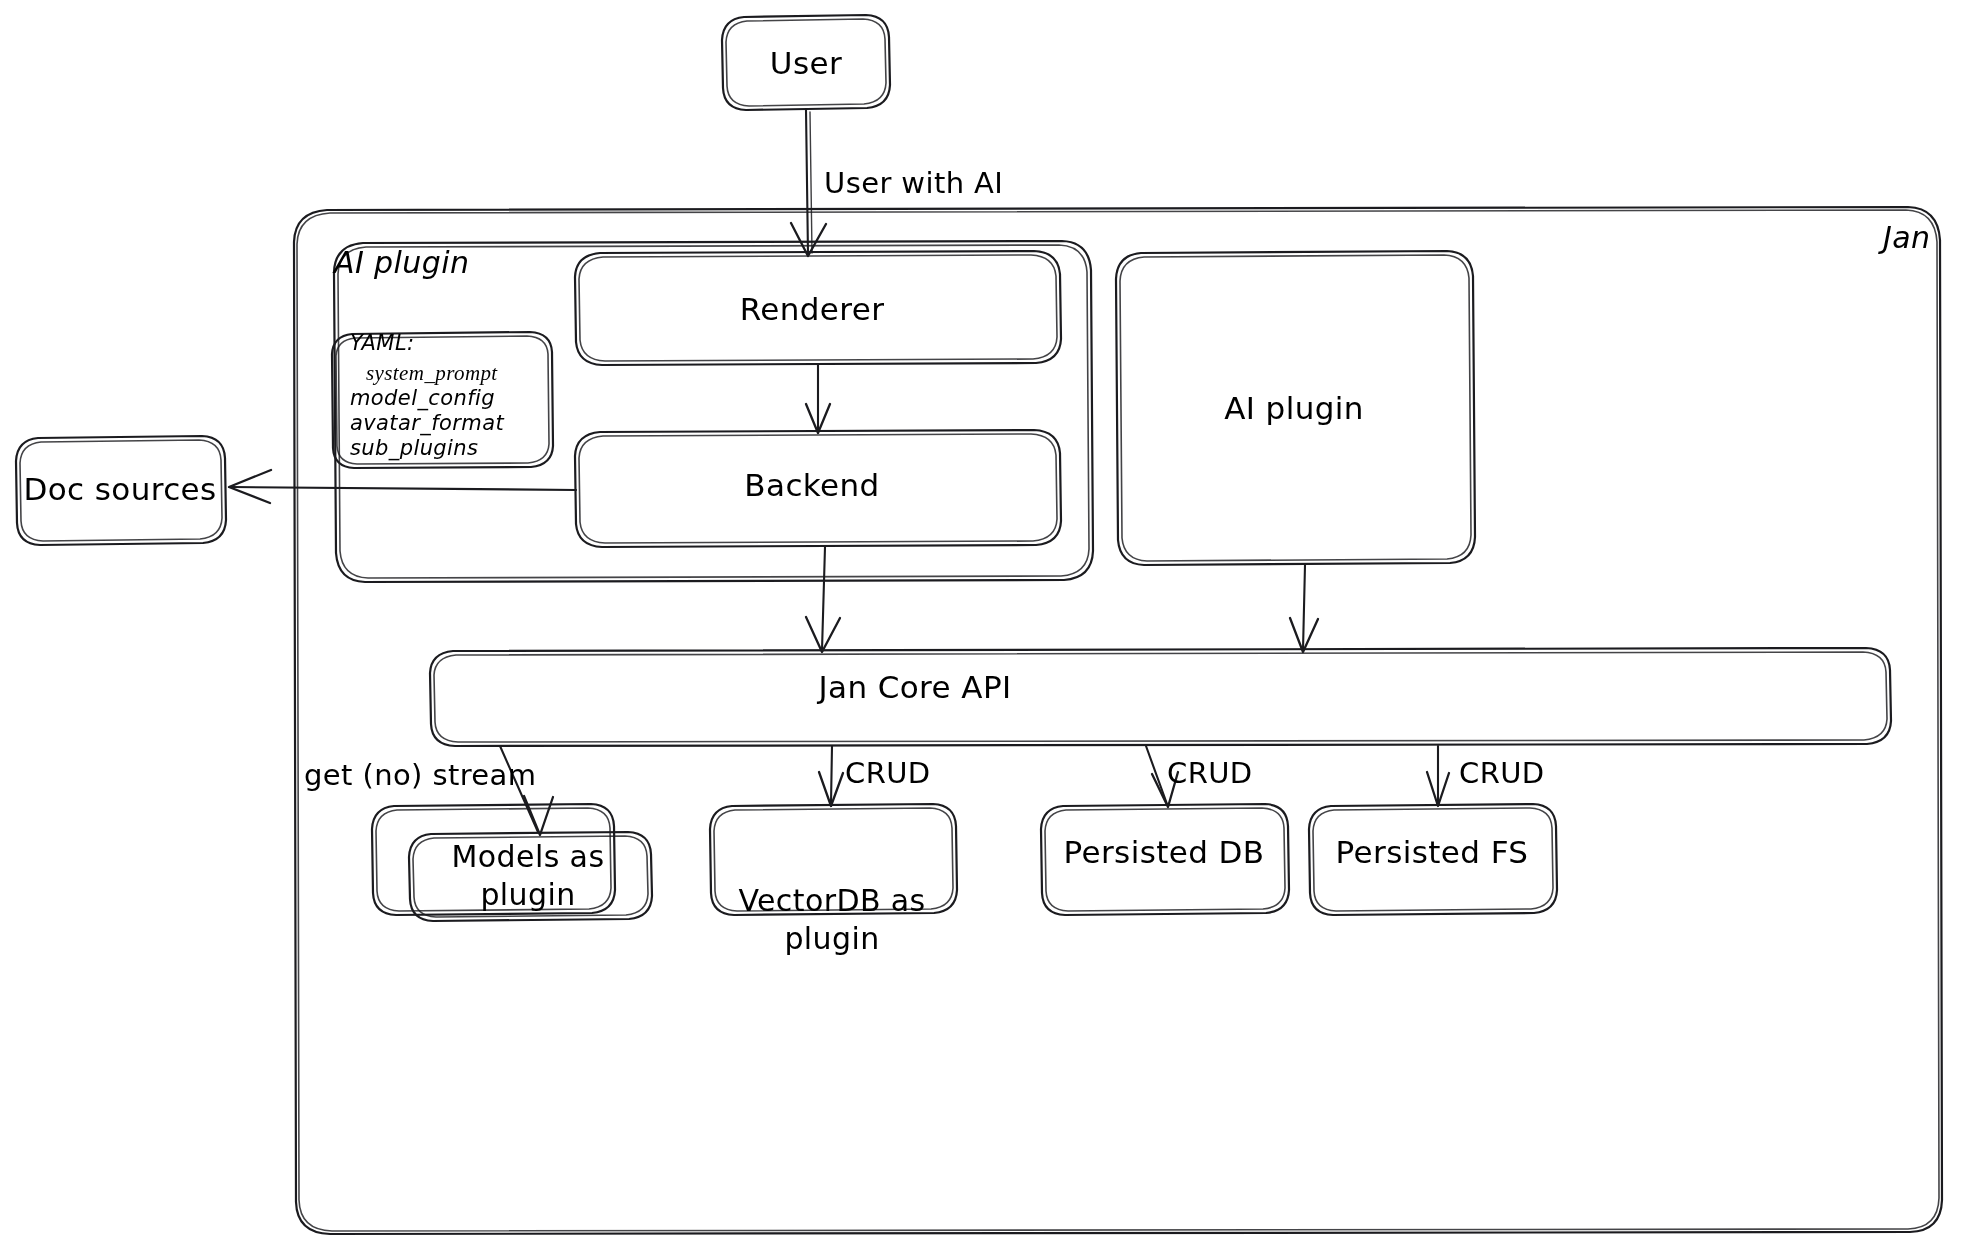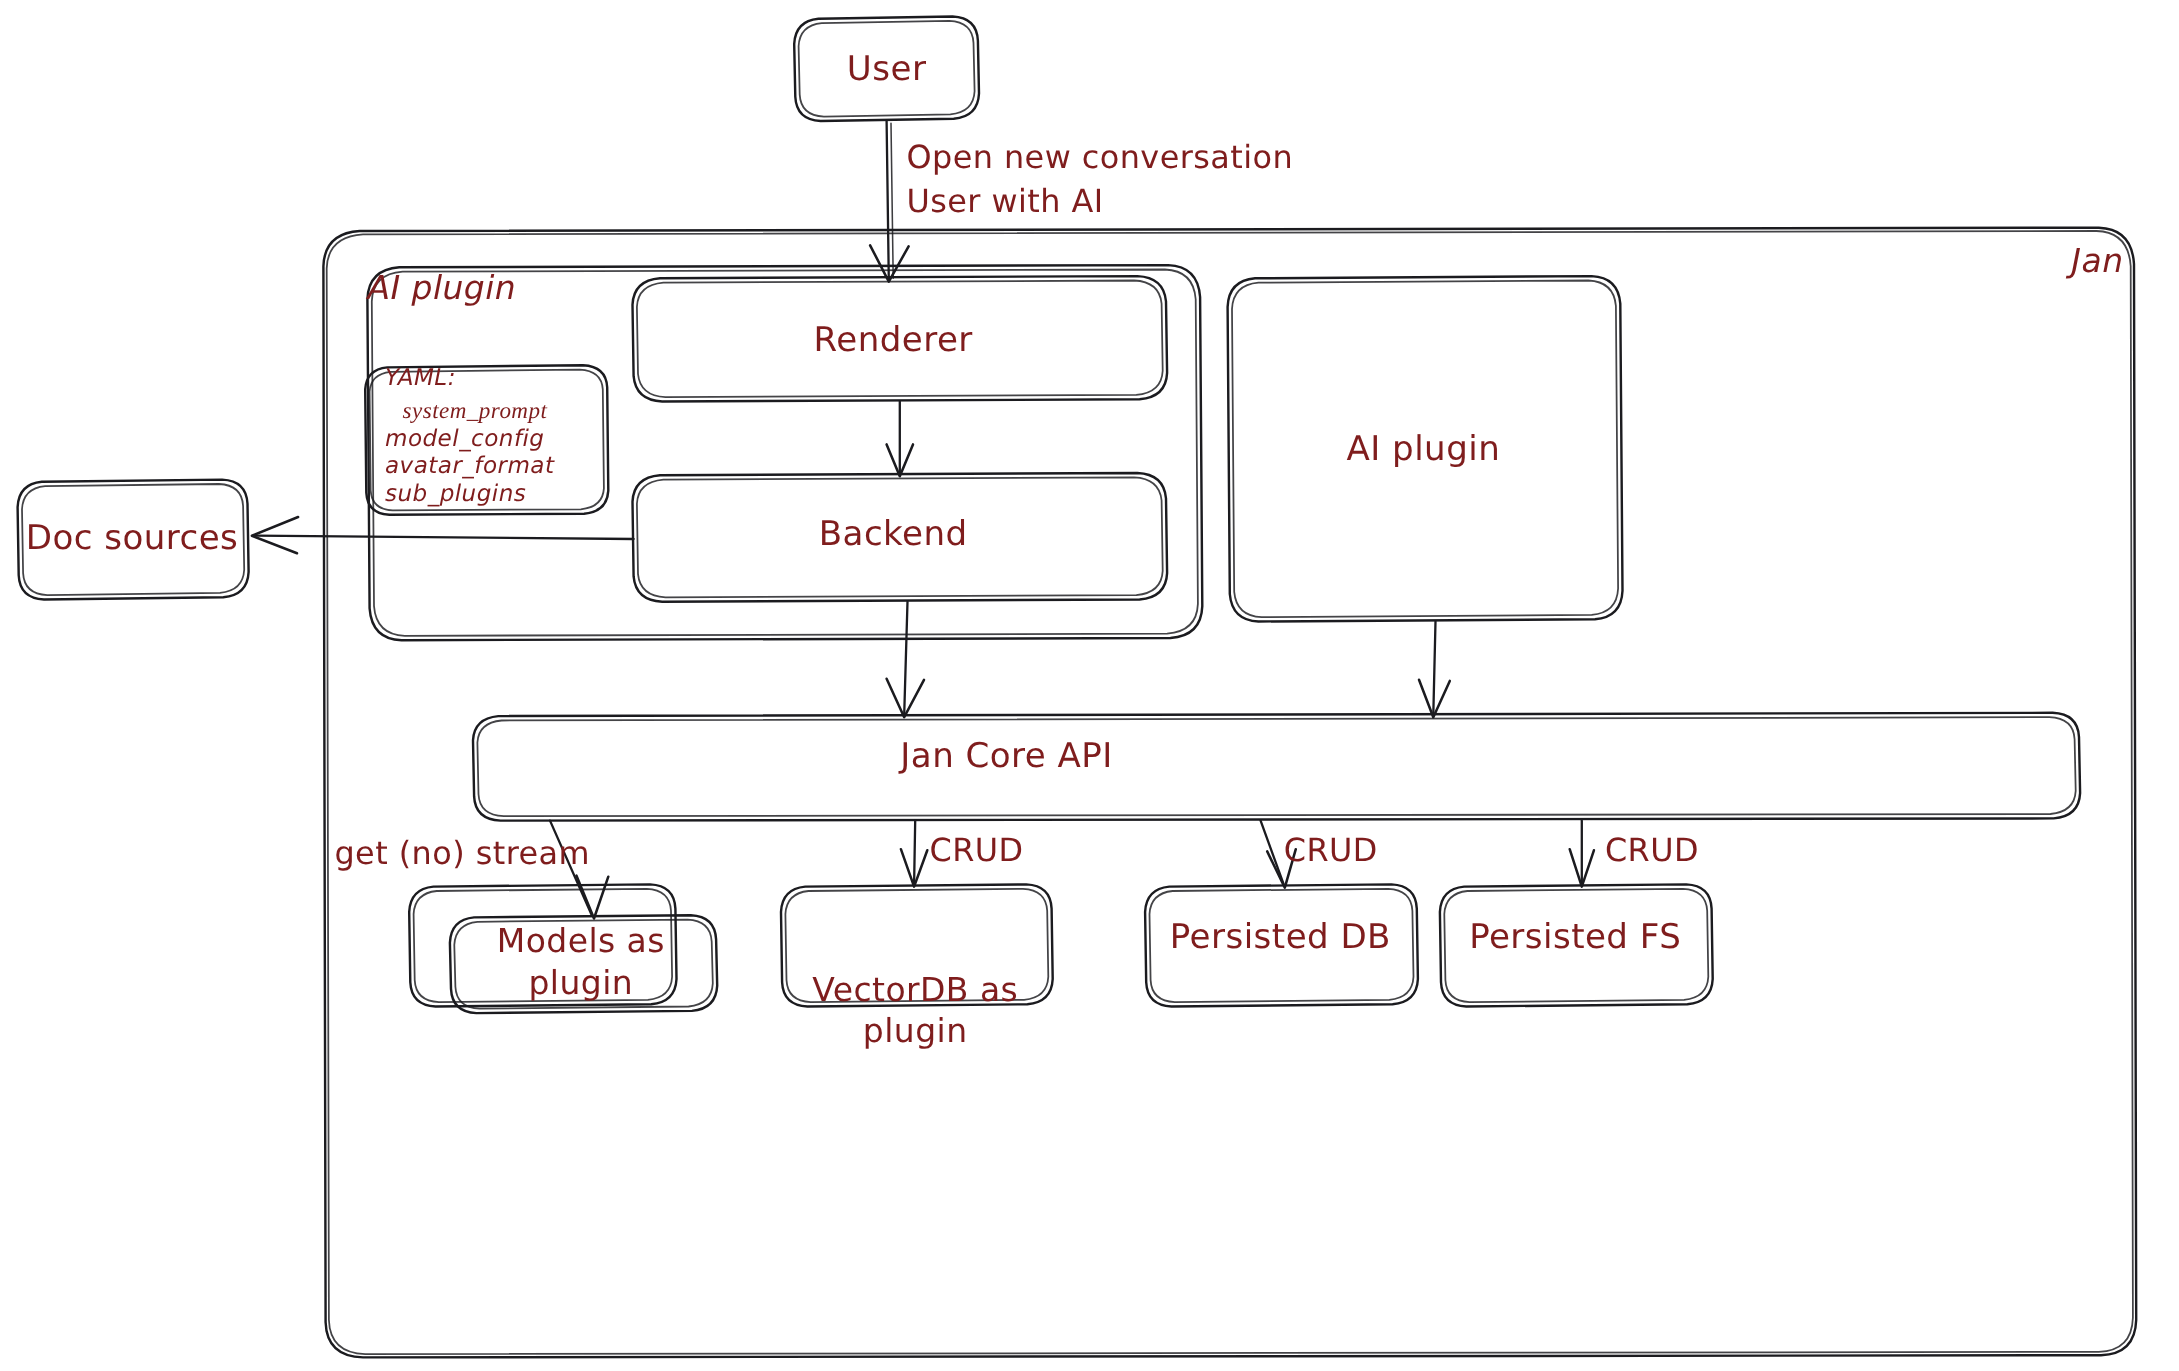--- a/index.html
+++ b/index.html
@@ -48,21 +48,21 @@
   }
   .arrowhead {
     fill: none;
     stroke: #1b1b1f;
     stroke-width: 2.3;
     stroke-linecap: round;
     stroke-linejoin: round;
   }
   .lbl {
     position: absolute;
-    color: #7f1d1d;
+    color: #000000;
     font-family: "DejaVu Sans", sans-serif;
     white-space: pre;
     line-height: 1.28;
     letter-spacing: 0.4px;
   }
   .lbl-center {
     text-align: center;
     transform: translate(-50%, -50%);
   }
   .t-node { font-size: 31px; }
@@ -221,21 +221,20 @@
   <div class="lbl t-node-sm lbl-center" style="left:528px; top:876px; ">Models as
 plugin</div>
 
   <div class="lbl t-node-sm lbl-center" style="left:832px; top:884px; text-align:center;margin-top:36px;">VectorDB as
 plugin</div>
 
   <div class="lbl t-node lbl-center" style="left:1164px; top:853px;">Persisted DB</div>
 
   <div class="lbl t-node lbl-center" style="left:1432px; top:853px;">Persisted FS</div>
 
-  <div class="lbl t-edge" style="left:824px; top:125px;">Open new conversation</div>
   <div class="lbl t-edge" style="left:824px; top:165px;">User with AI</div>
 
   <div class="lbl t-edge" style="left:290px; top:757px;margin-left:14px;">get (no) stream</div>
 
   <div class="lbl t-edge" style="left:845px; top:755px;">CRUD</div>
 
   <div class="lbl t-edge" style="left:1167px; top:755px;">CRUD</div>
 
   <div class="lbl t-edge" style="left:1459px; top:755px;">CRUD</div>
 

